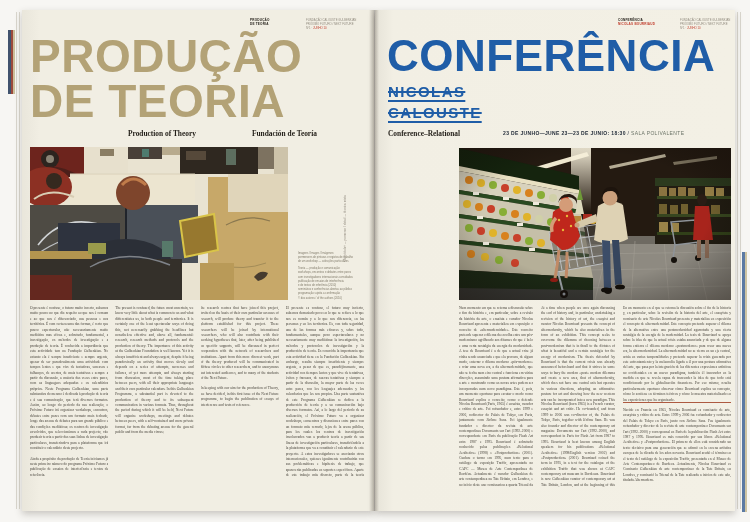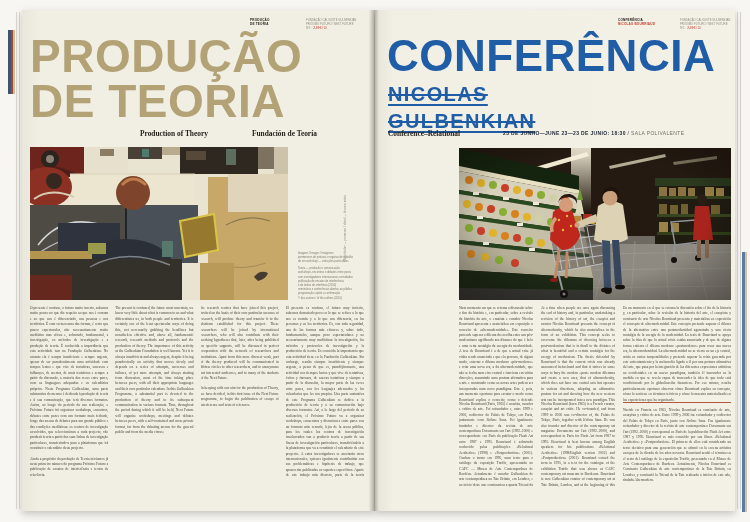--- a/index.html
+++ b/index.html
@@ -12,21 +12,21 @@
   .hairline{position:absolute;width:1px;background:#d9d6cd;top:12px;height:497px;}
   .edgestrip{position:absolute;}
   
   .runhead{position:absolute;font-family:"Liberation Sans",sans-serif;font-weight:bold;font-size:3.1px;line-height:1.45;letter-spacing:.2px;color:#26221c;text-transform:uppercase;}
   .runhead .red{color:#c2402f;}
   .issue{position:absolute;font-family:"Liberation Sans",sans-serif;font-size:2.8px;line-height:1.5;color:#938d80;text-transform:uppercase;}
   .issue .red{color:#c2402f;}
   
   .title-gold{position:absolute;left:8px;top:24px;margin:0;font-family:"Liberation Sans",sans-serif;font-weight:bold;font-size:46px;line-height:45px;letter-spacing:.5px;color:#b3a276;}
   .title-blue{position:absolute;left:12px;top:24px;margin:0;font-family:"Liberation Sans",sans-serif;font-weight:bold;font-size:44px;line-height:44px;letter-spacing:.5px;color:#1f5da7;}
-  .speaker{position:absolute;left:13px;top:73px;font-family:"Liberation Sans",sans-serif;font-weight:bold;font-size:20px;letter-spacing:1.4px;color:#1f5da7;}
+  .speaker{position:absolute;left:13px;top:73px;font-family:"Liberation Sans",sans-serif;font-weight:bold;font-size:15px;letter-spacing:1.4px;color:#1f5da7;}
   .speaker div{display:table;margin-bottom:4px;text-decoration-line:underline line-through;text-decoration-thickness:1.6px;text-underline-offset:2.5px;text-decoration-color:#1f5da7;}
   
   .sublabel{position:absolute;font-family:"Liberation Serif",serif;font-weight:bold;font-size:7.4px;color:#211d17;}
   .dateline{position:absolute;font-family:"Liberation Sans",sans-serif;font-size:5px;letter-spacing:.35px;color:#27313f;text-transform:uppercase;white-space:nowrap;}
   .dateline .date{font-weight:bold;color:#1d2735;}
   .dateline .venue{color:#6c7468;}
   
   .artwork{position:absolute;left:8px;top:137px;width:258px;height:153px;}
   .photo{position:absolute;left:84px;top:138px;width:272px;height:152px;}
   .artwork svg,.photo svg{display:block;width:100%;height:100%;}
@@ -71,21 +71,21 @@
       <div>FUNDAÇÃO CALOUSTE GULBENKIAN</div>
       <div>PRÓXIMO FUTURO / NEXT FUTURE</div>
       <div><span>Nº1 ·</span> <span class="red">JUNHO 10</span></div>
     </div>
 
     <h1 class="title-gold">
       <div>PRODUÇÃO</div>
       <div>DE TEORIA</div>
     </h1>
 
-    <span class="sublabel" style="left:118px;top:119px;">Production of Theory</span>
+    <span class="sublabel" style="left:106px;top:119px;">Production of Theory</span>
     <span class="sublabel" style="left:230px;top:119px;">Fundación de Teoría</span>
 
     <div class="artwork">
       <svg viewBox="0 0 258 153" preserveAspectRatio="none">
         <rect width="258" height="153" fill="#e9e3d1"></rect>
         <rect x="0" y="0" width="54" height="30" fill="#6d241d"></rect>
         <circle cx="20" cy="12" r="9" fill="#2c241f"></circle>
           <circle cx="20" cy="12" r="4" fill="#8c8577"></circle>
         <path d="M2,26 Q18,14 40,24 L54,30 L0,30 Z" fill="#4c1f1a"></path>
         <rect x="54" y="0" width="44" height="26" fill="#e7e0cd"></rect>
@@ -175,21 +175,21 @@
     <div class="issue" style="left:305px;top:8px;">
       <div>FUNDAÇÃO CALOUSTE GULBENKIAN</div>
       <div>PRÓXIMO FUTURO / NEXT FUTURE</div>
       <div><span>Nº1 ·</span> <span class="red">JUNHO 10</span></div>
     </div>
 
     <h1 class="title-blue">CONFERÊNCIA</h1>
 
     <div class="speaker">
       <div>NICOLAS</div>
-      <div>GULBENKIAN</div>
+      <div>CALOUSTE</div>
     </div>
 
     <span class="sublabel" style="left:13px;top:119px;">Conference–Relational</span>
     <div class="dateline" style="left:128px;top:120px;">
       <span class="date">23 DE JUNHO—JUNE 23—23 DE JUNIO: 18:30</span>
       <span>/</span>
       <span class="venue">SALA POLIVALENTE</span>
     </div>
 
     <div class="photo">

